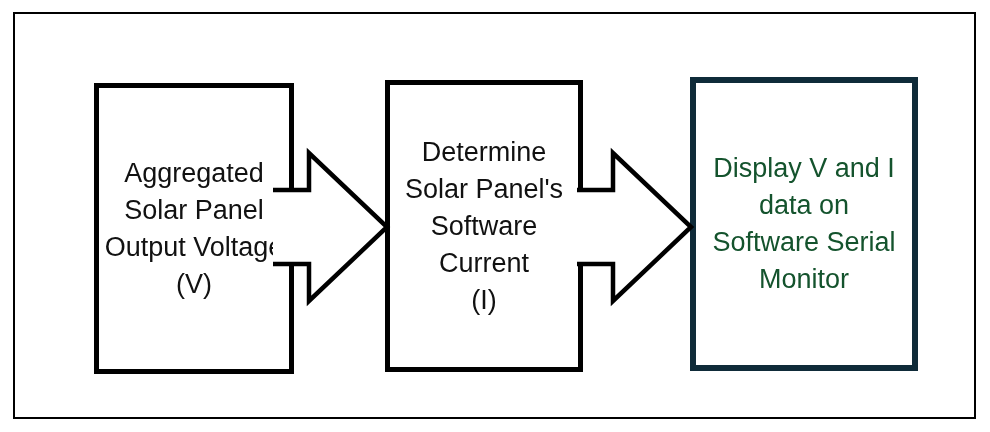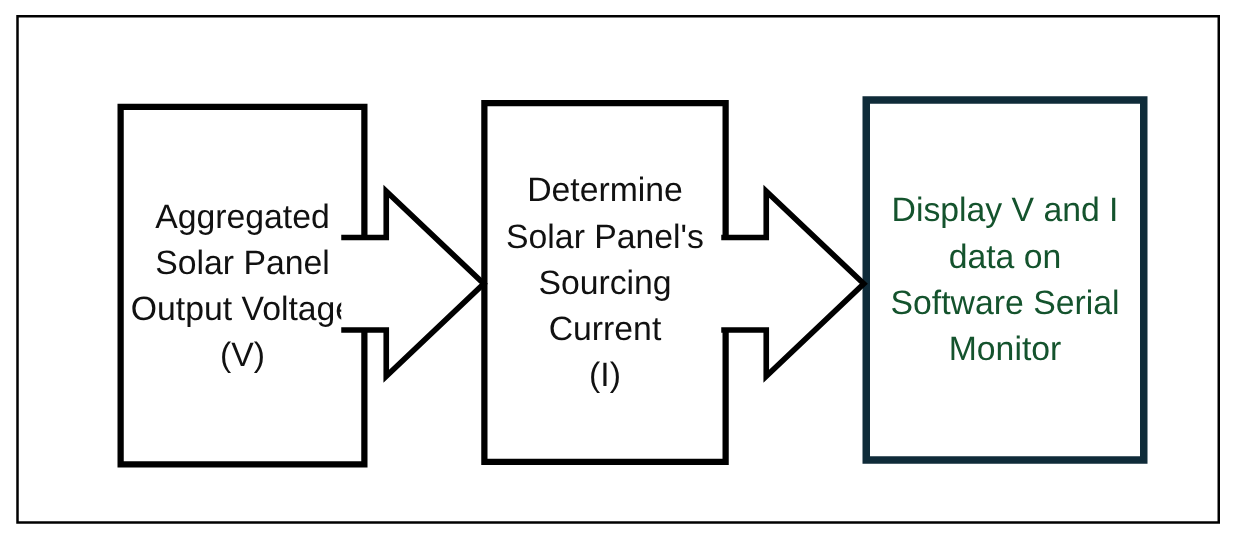--- a/index.html
+++ b/index.html
@@ -61,21 +61,21 @@
   <div class="flow-box box-1" style="border-color: rgb(0, 0, 0);">
     <div class="box-text" style="color: rgb(17, 17, 17);">Aggregated
 Solar Panel
 Output Voltage
 (V)</div>
   </div>
 
   <div class="flow-box box-2" style="border-color: rgb(0, 0, 0);">
     <div class="box-text" style="color: rgb(17, 17, 17);">Determine
 Solar Panel's
-Sourcing
+Software
 Current
 (I)</div>
   </div>
 
   <div class="flow-box box-3" style="border-color: rgb(15, 43, 57);">
     <div class="box-text" style="color: #14532d;">Display V and I
 data on
 Software Serial
 Monitor</div>
   </div>

